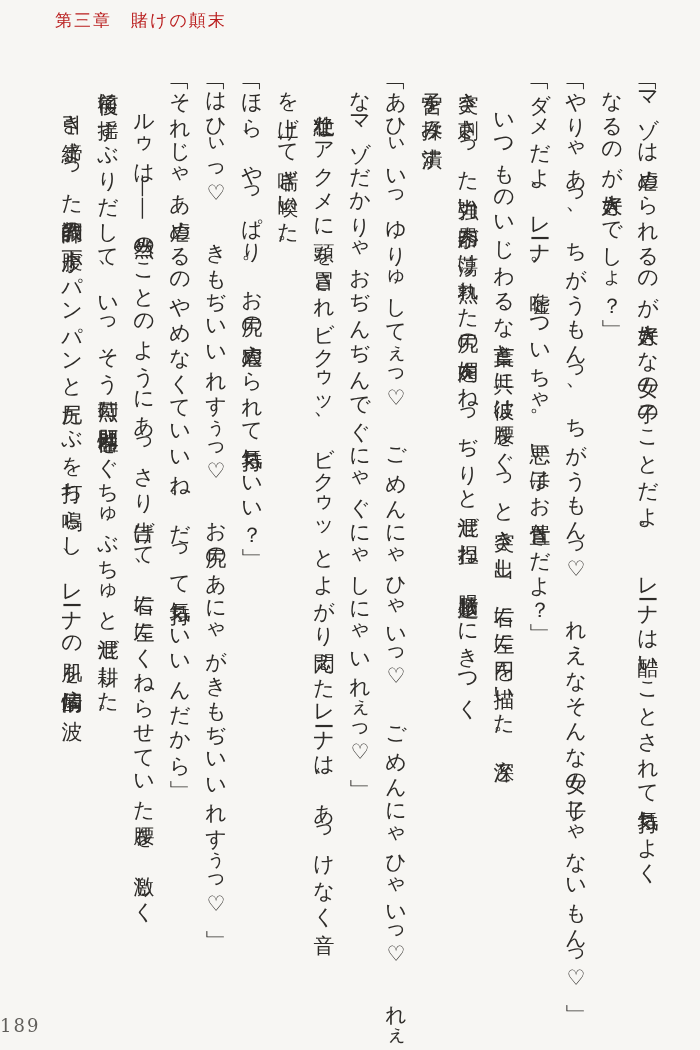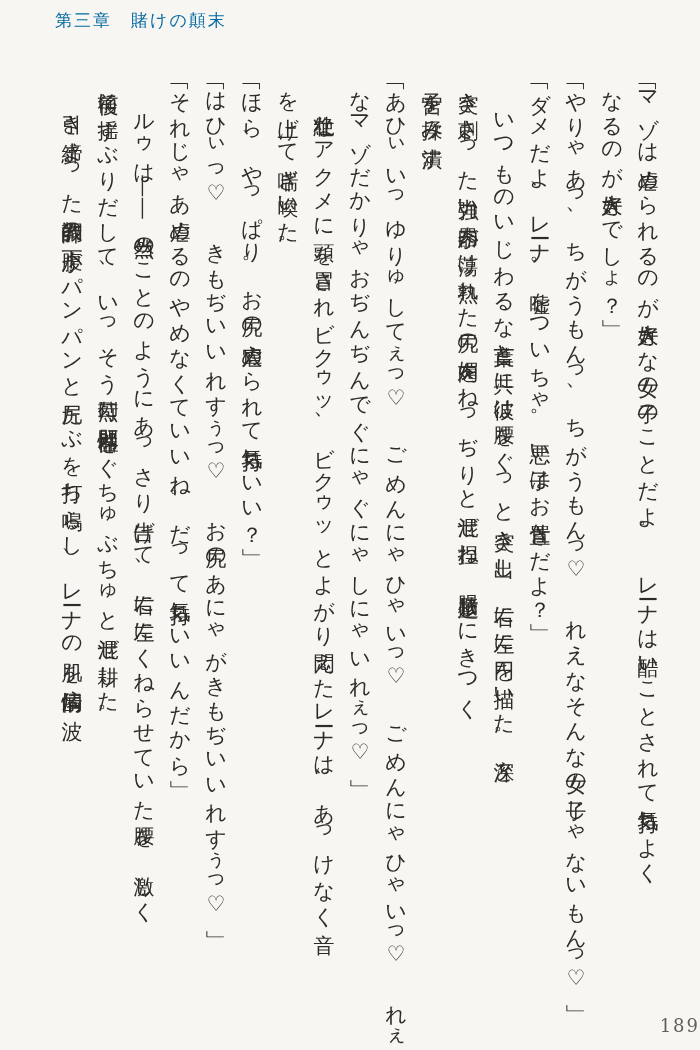--- a/index.html
+++ b/index.html
@@ -15,21 +15,21 @@
     font-family: "DejaVu Serif", "Liberation Serif", serif;
     overflow: hidden;
   }
 
   .chapter-header {
     position: absolute;
     top: 9px;
     left: 55px;
     font-size: 17px;
     letter-spacing: 2px;
-    color: #0369a1;
+    color: #b91c1c;
     white-space: nowrap;
   }
 
   .text-body {
     position: absolute;
     top: 76px;
     right: 34px;
     height: 932px;
     writing-mode: vertical-rl;
     text-orientation: mixed;
@@ -40,21 +40,21 @@
     white-space: nowrap;
   }
 
   .line { margin: 0; }
 
   .page-number {
     position: absolute;
     bottom: 14px;
     left: 0;
     width: 100%;
-    text-align: right;
+    text-align: left;
     font-size: 18px;
     letter-spacing: 2px;
     color: #605e5a;
   }
 </style>
 </head>
 <body>
 
 <div class="page">
 

